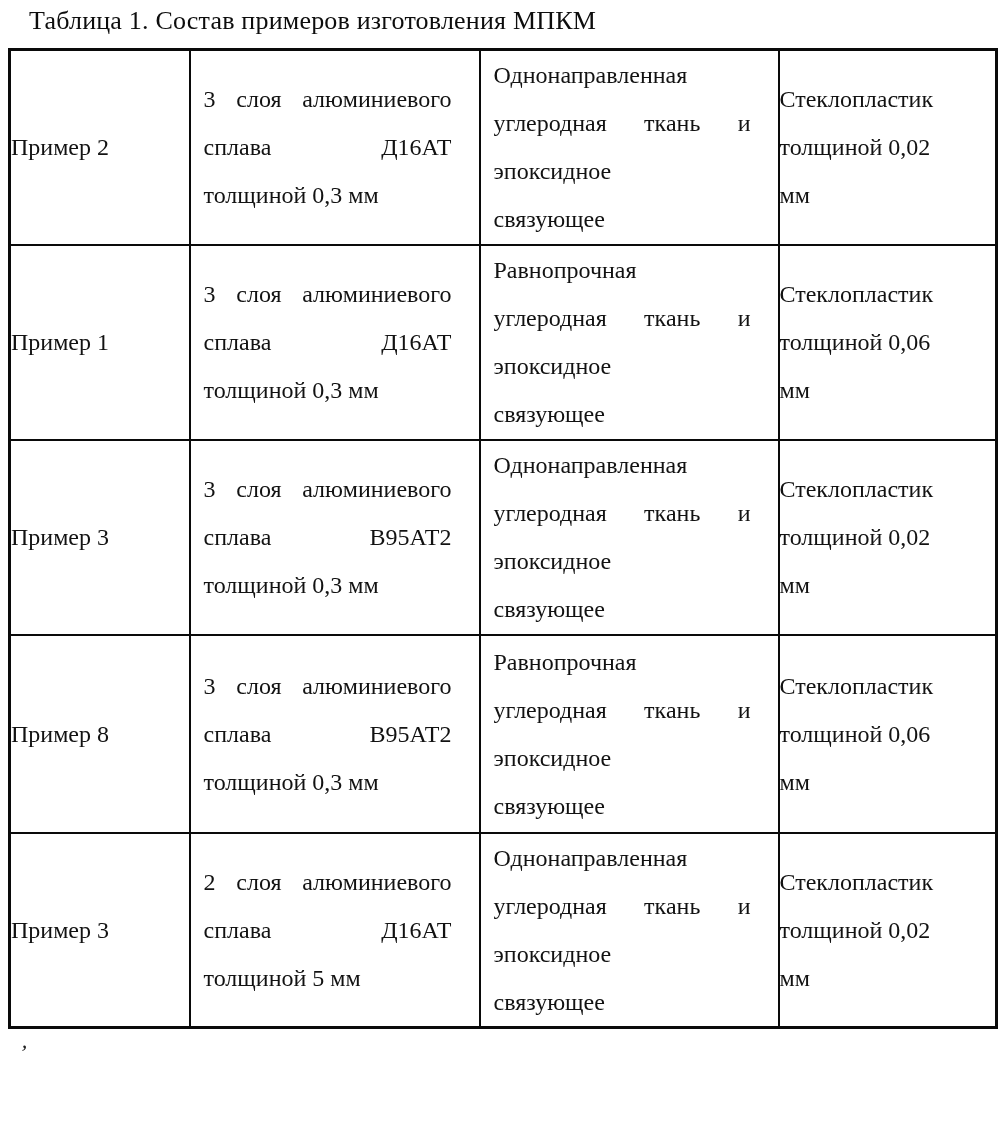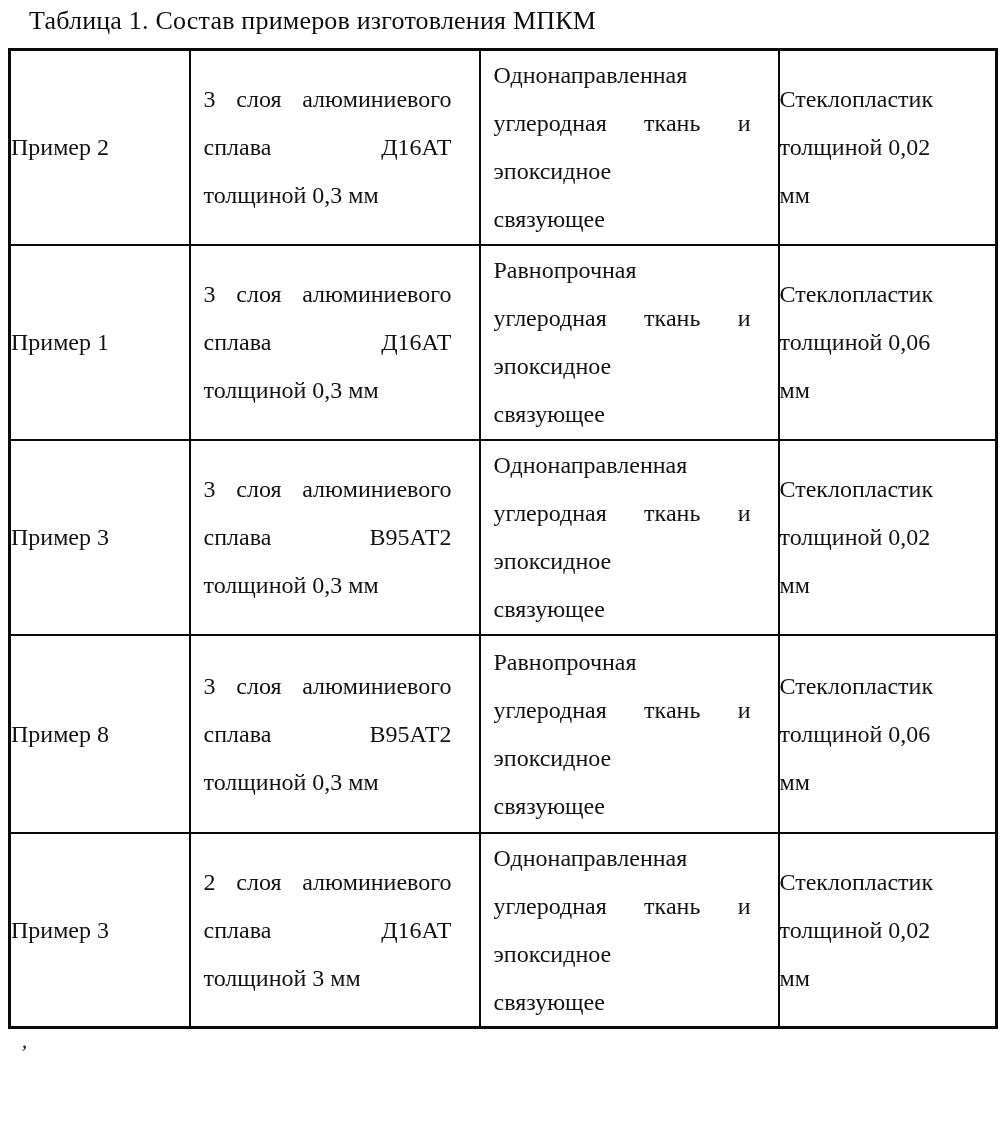--- a/index.html
+++ b/index.html
@@ -261,21 +261,21 @@
           <div class="cell">
             <div class="j">
               <span>2</span>
               <span>слоя</span>
               <span>алюминиевого</span>
             </div>
             <div class="j">
               <span>сплава</span>
               <span>Д16АТ</span>
             </div>
-            <div>толщиной 3 мм</div>
+            <div>толщиной 5 мм</div>
           </div>
         </td>
     <td class="left-pad">
           <div class="cell">
             <div>Однонаправленная</div>
             <div class="j">
               <span>углеродная</span>
               <span>ткань</span>
               <span>и</span>
             </div>

